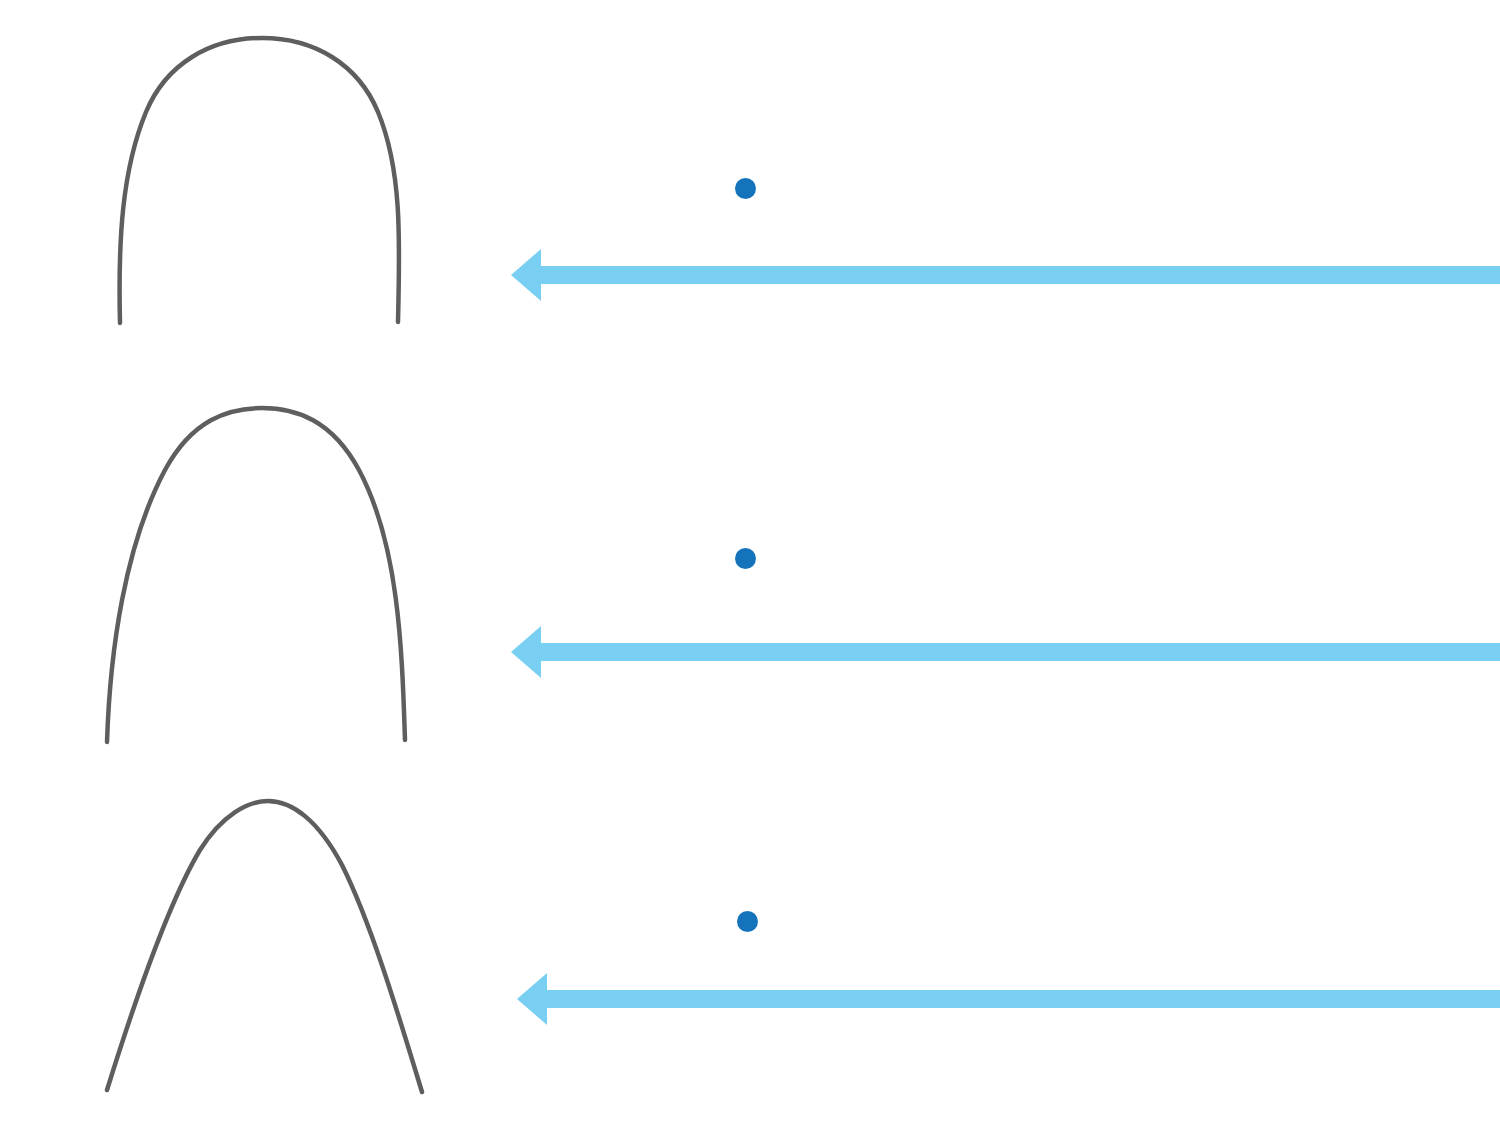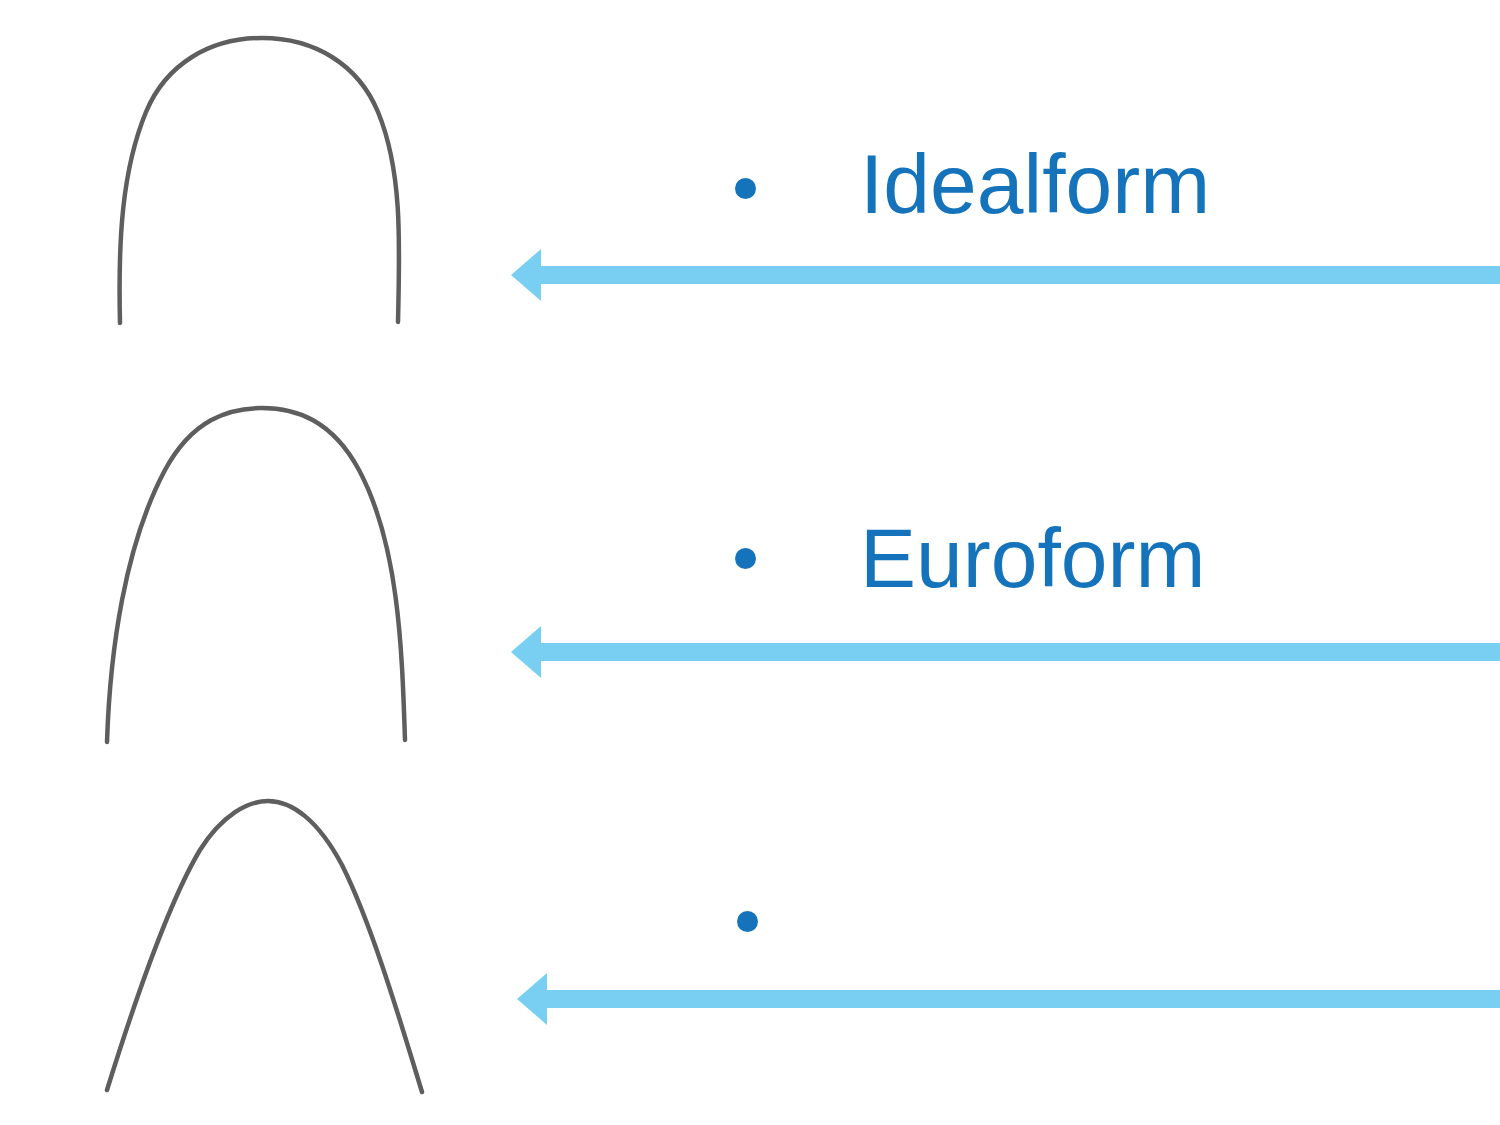--- a/index.html
+++ b/index.html
@@ -47,27 +47,25 @@
 
   <svg class="wire" style="left:100px; top:400px;" width="315" height="350" viewBox="0 0 315 350">
     <path class="wire-path" d="M 7 342 C 10 250 25 145 65 70 C 92 20 128 8 162 8 C 196 8 232 20 259 70 C 299 145 302 250 305 340"></path>
   </svg>
 
   <svg class="wire" style="left:100px; top:795px;" width="330" height="305" viewBox="0 0 330 305">
     <path class="wire-path" d="M 7 295 C 35 205 70 105 100 55 C 122 20 148 6 168 6 C 192 6 218 25 242 70 C 272 130 300 225 322 297"></path>
   </svg>
 
   <span class="bullet" style="left:735px; top:178px;"></span>
-  <div class="label" style="top:142px;">Idealform</div>
   <svg class="arrow" style="left:511px; top:248px;" width="989" height="54" viewBox="0 0 989 54">
     <polygon class="arrow-shape" points="0,27 30,1 30,18 989,18 989,36 30,36 30,53"></polygon>
   </svg>
 
   <span class="bullet" style="left:735px; top:548px;"></span>
-  <div class="label" style="top:516px;">Euroform</div>
   <svg class="arrow" style="left:511px; top:625px;" width="989" height="54" viewBox="0 0 989 54">
     <polygon class="arrow-shape" points="0,27 30,1 30,18 989,18 989,36 30,36 30,53"></polygon>
   </svg>
 
   <span class="bullet" style="left:737px; top:911px;"></span>
   <svg class="arrow" style="left:517px; top:972px;" width="983" height="54" viewBox="0 0 983 54">
     <polygon class="arrow-shape" points="0,27 30,1 30,18 983,18 983,36 30,36 30,53"></polygon>
   </svg>
 
 </div>

